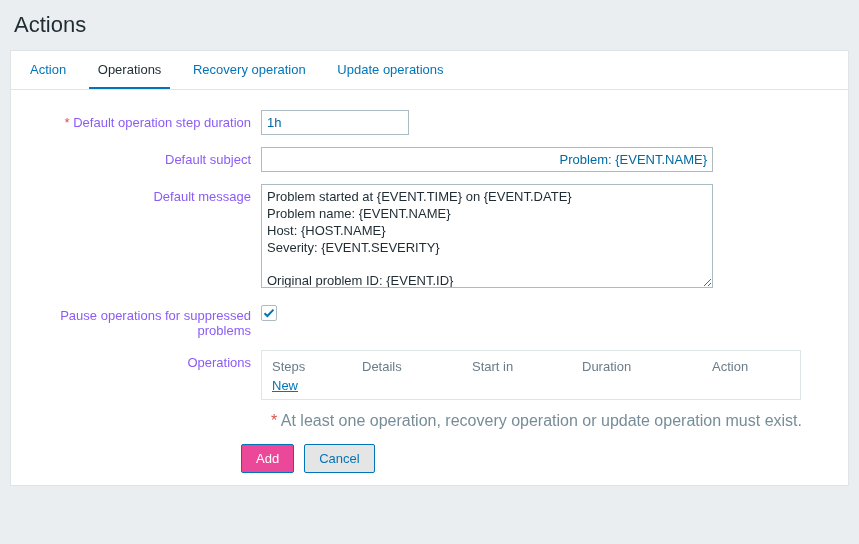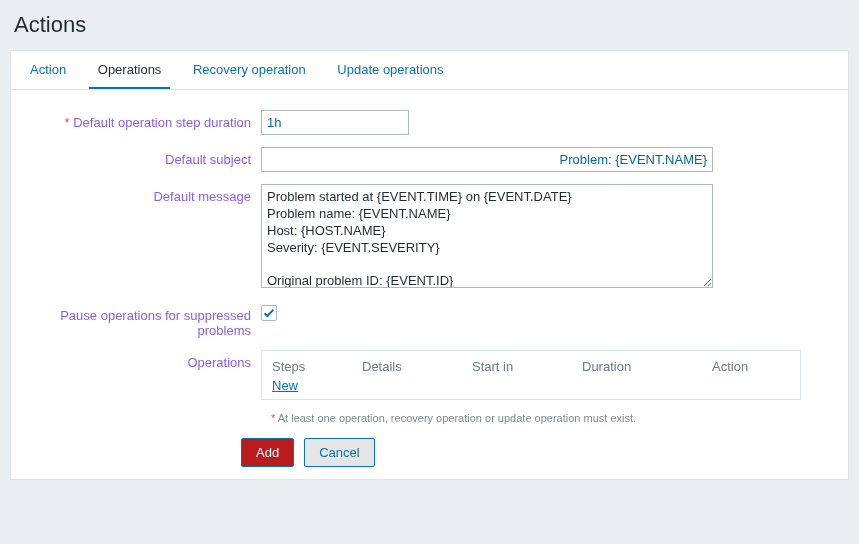--- a/index.html
+++ b/index.html
@@ -108,40 +108,40 @@
     .ops-head > div:nth-child(3){ width: 110px; }
     .ops-head > div:nth-child(4){ width: 130px; }
     .ops-head > div:nth-child(5){ flex: 1; }
     .link {
       color: #0275b8;
       text-decoration: underline;
       cursor: pointer;
     }
     .hint {
       color: #768d99;
-      font-size: 11px;
+      font-size: 16px;
       margin-left: 240px;
       padding-left: 10px;
       margin-bottom: 14px;
     }
     .hint .star { color: #d9534f; }
     .buttons {
       margin-left: 220px;
       display: flex;
       gap: 10px;
     }
     .btn {
       padding: 6px 14px;
       font-size: 13px;
       border-radius: 2px;
       cursor: pointer;
       font-family: inherit;
     }
     .btn-primary {
-      background: #b91c1c;
+      background: #ec4899;
       color: #fff;
       border: 1px solid #0275b8;
     }
     .btn-secondary {
       background: #e5e5e5;
       color: #0275b8;
       border: 1px solid #0275b8;
     }
   </style>
 </head>

